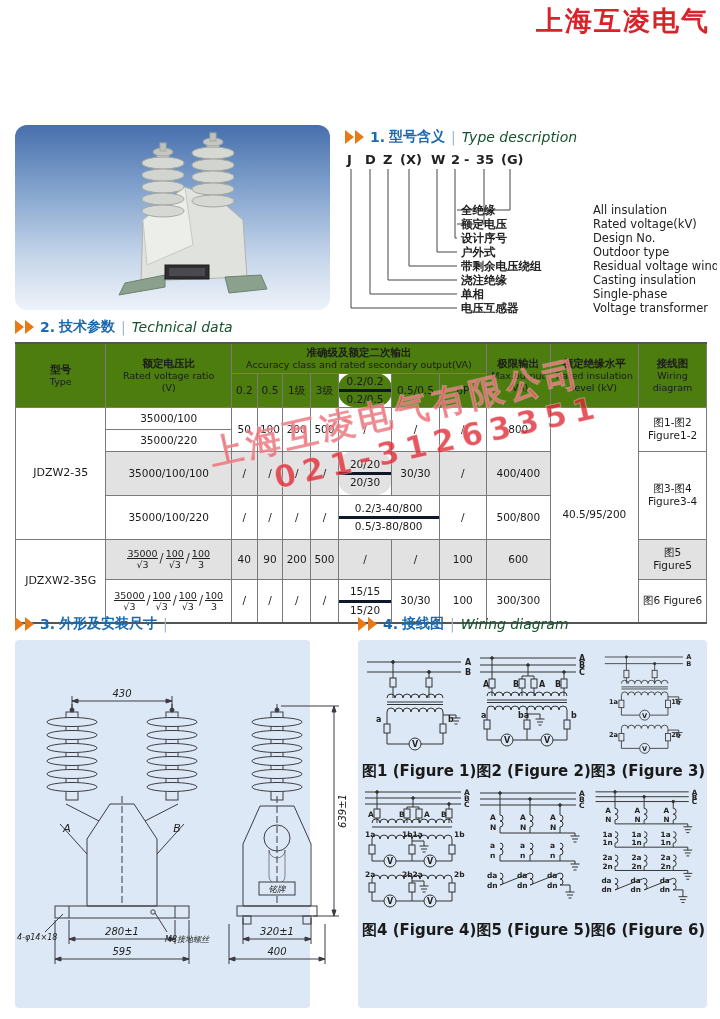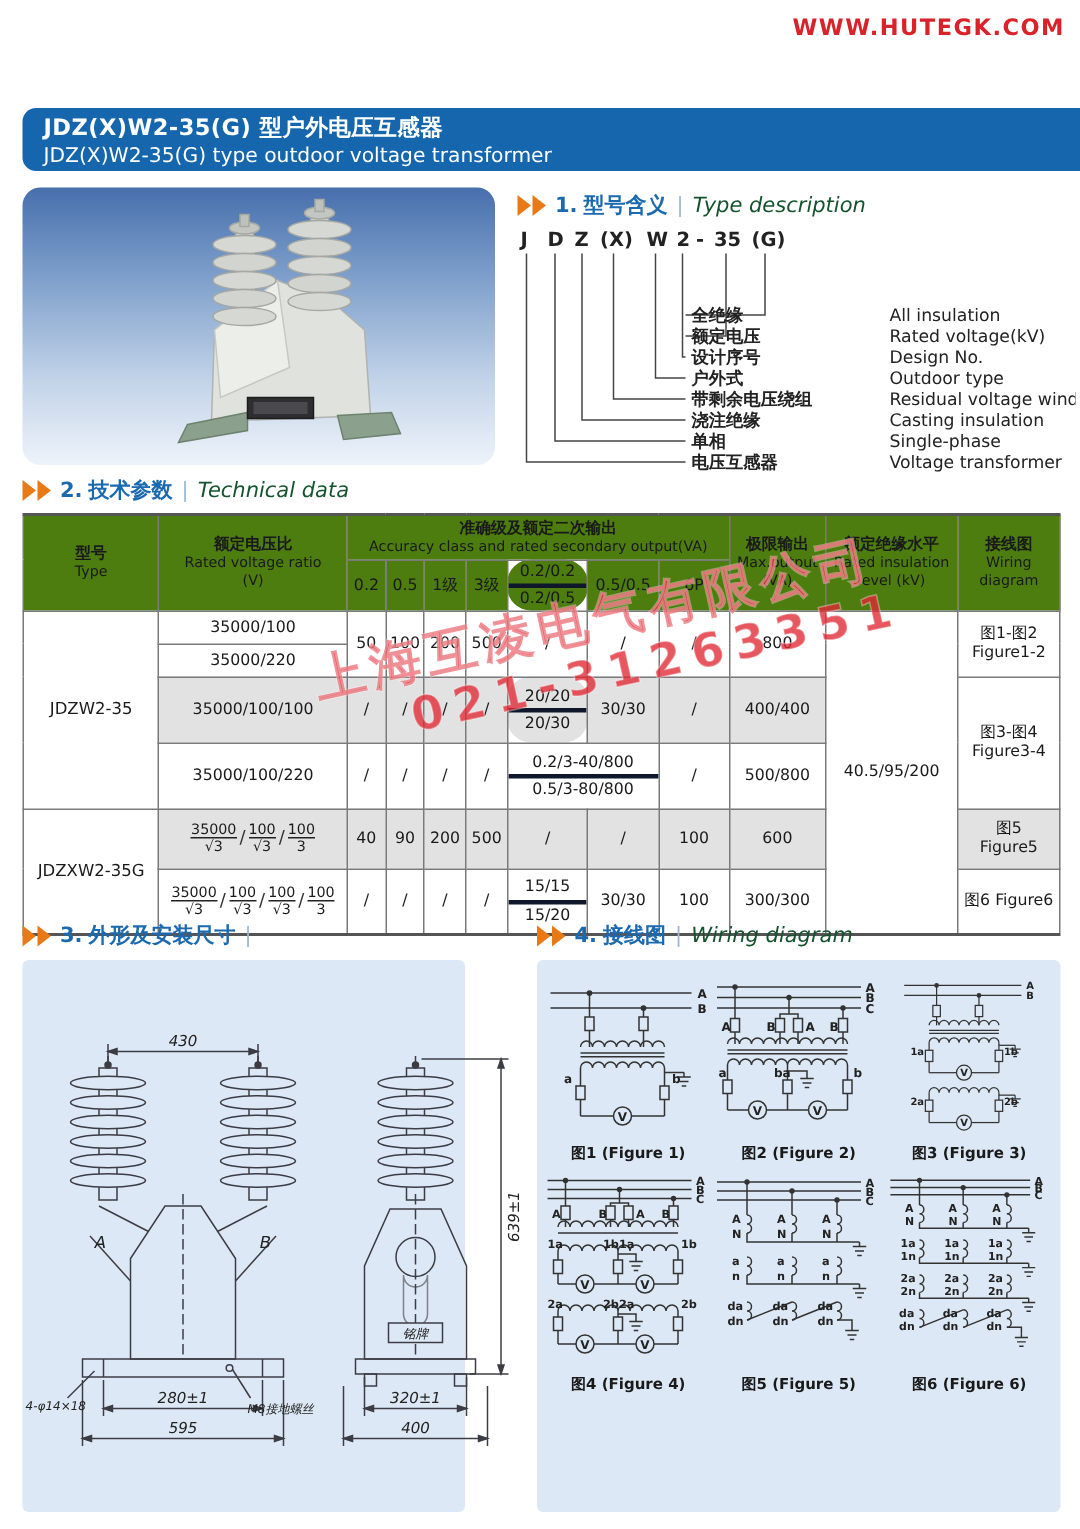--- a/index.html
+++ b/index.html
@@ -62,21 +62,21 @@
     -webkit-text-stroke:1px rgba(255,255,255,.35); }
   .watermark .wl1 { font-size:34px; letter-spacing:4px; }
   .watermark .wl2 { font-size:31px; letter-spacing:7px; margin:-4px 0 0 58px; }
 
   
   .panel { position:absolute; top:640px; height:368px; background:#dce8f5; border-radius:4px; }
   .panel-dim { left:15px; width:295px;font-style:italic; }
   .panel-wire { left:358px; width:349px; }
   .figgrid { display:grid; grid-template-columns:repeat(3,1fr); padding:12px 4px 0 4px; row-gap:6px; }
   .fig { display:flex; flex-direction:column; align-items:center; }
-  .figcap { font-size:10px; font-weight:bold; color:#1a1a1a; margin-top:2px; white-space:nowrap; }
+  .figcap { font-size:15px; font-weight:bold; color:#1a1a1a; margin-top:2px; white-space:nowrap; }
 
   svg text { fill:#222; }
 </style>
 </head>
 <body>
 
 <div class="page">
 
   <svg width="0" height="0" style="position:absolute" aria-hidden="true">
     <defs>
@@ -93,27 +93,23 @@
       <path id="coil7" d="M0,0 a4,4 0 0 1 8,0 a4,4 0 0 1 8,0 a4,4 0 0 1 8,0 a4,4 0 0 1 8,0 a4,4 0 0 1 8,0 a4,4 0 0 1 8,0 a4,4 0 0 1 8,0" fill="none" stroke="#333"></path>
       <path id="coil10" d="M0,0 a4,4 0 0 1 8,0 a4,4 0 0 1 8,0 a4,4 0 0 1 8,0 a4,4 0 0 1 8,0 a4,4 0 0 1 8,0 a4,4 0 0 1 8,0 a4,4 0 0 1 8,0 a4,4 0 0 1 8,0 a4,4 0 0 1 8,0 a4,4 0 0 1 8,0" fill="none" stroke="#333"></path>
       <path id="vcoil" d="M0,0 a3,3 0 0 1 0,6 a3,3 0 0 1 0,6" fill="none" stroke="#333"></path>
       <g id="insufin">
           <ellipse rx="25" ry="4.5" fill="#dce8f5" stroke="#3c3c44"></ellipse>
         </g>
     </defs>
   </svg>
 
   <div class="logo-wrap">
-    <div class="website">WWW.HUTEGK.COM</div>
-  </div>
-
-  <div class="titlebar">
-    <div class="t1">JDZ(X)W2-35(G) 型户外电压互感器</div>
-    <div class="t2">JDZ(X)W2-35(G) type outdoor voltage transformer</div>
-  </div>
+    <div class="logo">上海互凌电气</div>
+  </div>
+
 
   <div class="photo">
     <svg width="315" height="185" viewBox="0 0 315 185">
 
       <polygon points="128,95 170,62 205,75 228,95 232,152 126,156" fill="#dfe2dd" stroke="#b0b3ae"></polygon>
       <polygon points="128,95 170,62 178,120 132,140" fill="#eceeea" stroke="#c6c8c4"></polygon>
 
       <g>
         <rect x="142" y="28" width="12" height="60" fill="#cfd2cc" stroke="#a5a8a3"></rect>
         <ellipse cx="148" cy="38" rx="21" ry="6" fill="#d6d9d3" stroke="#a5a8a3"></ellipse>

